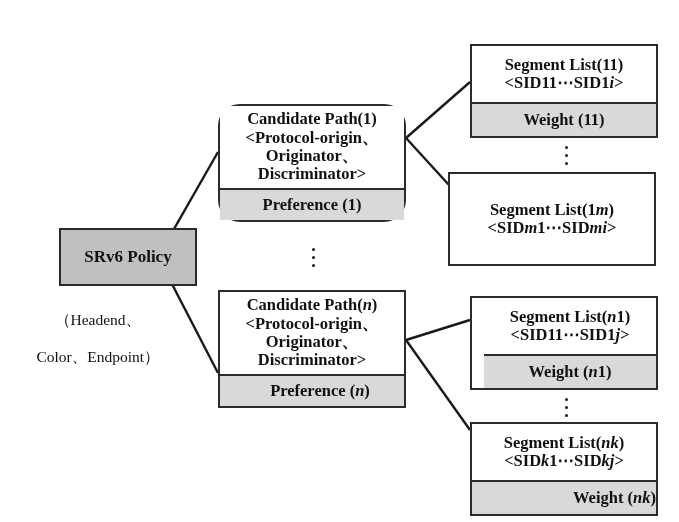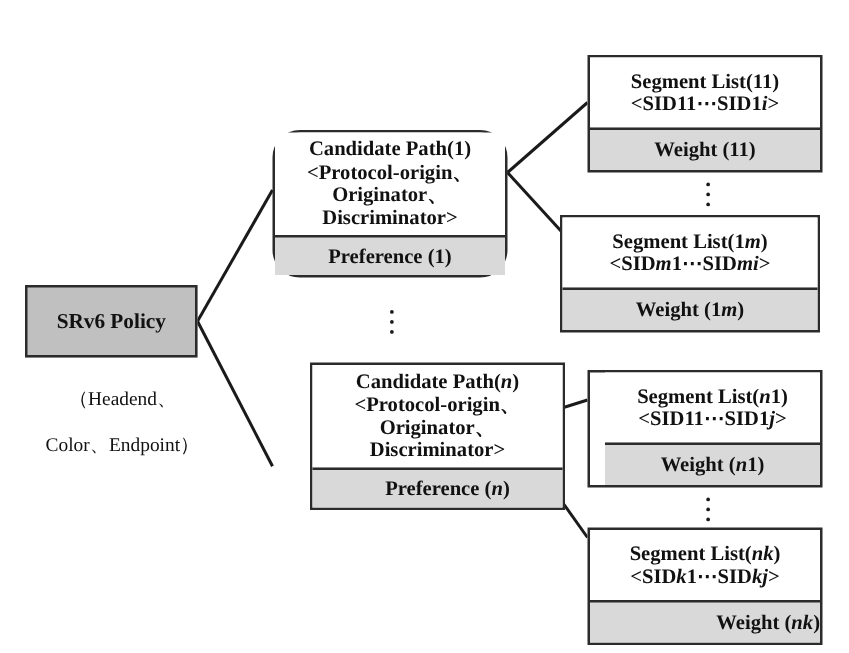--- a/index.html
+++ b/index.html
@@ -53,20 +53,21 @@
     align-items: center;
     justify-content: center;
     text-align: center;
   }
   .solid-node {
     background: #c0c0c0;
     display: flex;
     align-items: center;
     justify-content: center;
     text-align: center;
+    margin-left: 39px;
   }
   .t16 { font-size: 16.5px; }
   .t17 { font-size: 17px; }
   .ital { font-style: italic; }
   .caption {
     position: absolute;
     text-align: center;
     line-height: 1.2;
     font-size: 15.5px;
     white-space: pre-line;
@@ -118,21 +119,21 @@
       <span class="line-row"><span>Candidate Path(</span><span>1</span><span>)</span></span>
       <span class="line-row">&lt;Protocol-origin、</span>
       <span class="line-row">Originator、</span>
       <span class="line-row">Discriminator&gt;</span>
     </div>
     <div class="footer t16" style="height:30px;">
       <span class="line-row"><span>Preference (</span><span>1</span><span>)</span></span>
     </div>
   </div>
 
-  <div class="node" style="left:218px; top:290px; width:204px; height:118px;margin-left:30px;">
+  <div class="node" style="left:218px; top:290px; width:188px; height:118px;">
     <div class="body t16">
       <span class="line-row"><span>Candidate Path(</span><span class="ital">n</span><span>)</span></span>
       <span class="line-row">&lt;Protocol-origin、</span>
       <span class="line-row">Originator、</span>
       <span class="line-row">Discriminator&gt;</span>
     </div>
     <div class="footer t16" style="height:30px;padding-left:16px;">
       <span class="line-row"><span>Preference (</span><span class="ital">n</span><span>)</span></span>
     </div>
   </div>
@@ -144,23 +145,20 @@
     </div>
     <div class="footer t16" style="height:32px;">
       <span class="line-row"><span>Weight (</span><span>11</span><span class="ital"></span><span>)</span></span>
     </div>
   </div>
 
   <div class="node" style="left:448px; top:172px; width:208px; height:94px;">
     <div class="body t16">
       <span class="line-row"><span>Segment List(</span><span>1</span><span class="ital">m</span><span>)</span></span>
       <span class="line-row"><span>&lt;SID</span><span></span><span class="ital">m</span><span>1</span><span>⋯</span><span>SID</span><span></span><span class="ital">mi</span><span>&gt;</span></span>
-    </div>
-    <div class="footer t16" style="height:32px;">
-      <span class="line-row"><span>Weight (</span><span>1</span><span class="ital">m</span><span>)</span></span>
     </div>
   </div>
 
   <div class="node" style="left:470px; top:296px; width:188px; height:94px;padding-left:12px;">
     <div class="body t16">
       <span class="line-row"><span>Segment List(</span><span></span><span class="ital">n</span><span>1</span><span>)</span></span>
       <span class="line-row"><span>&lt;SID</span><span>11</span><span class="ital"></span><span>⋯</span><span>SID</span><span>1</span><span class="ital">j</span><span>&gt;</span></span>
     </div>
     <div class="footer t16" style="height:32px;text-align:center;">
       <span class="line-row"><span>Weight (</span><span></span><span class="ital">n</span><span>1</span><span>)</span></span>

